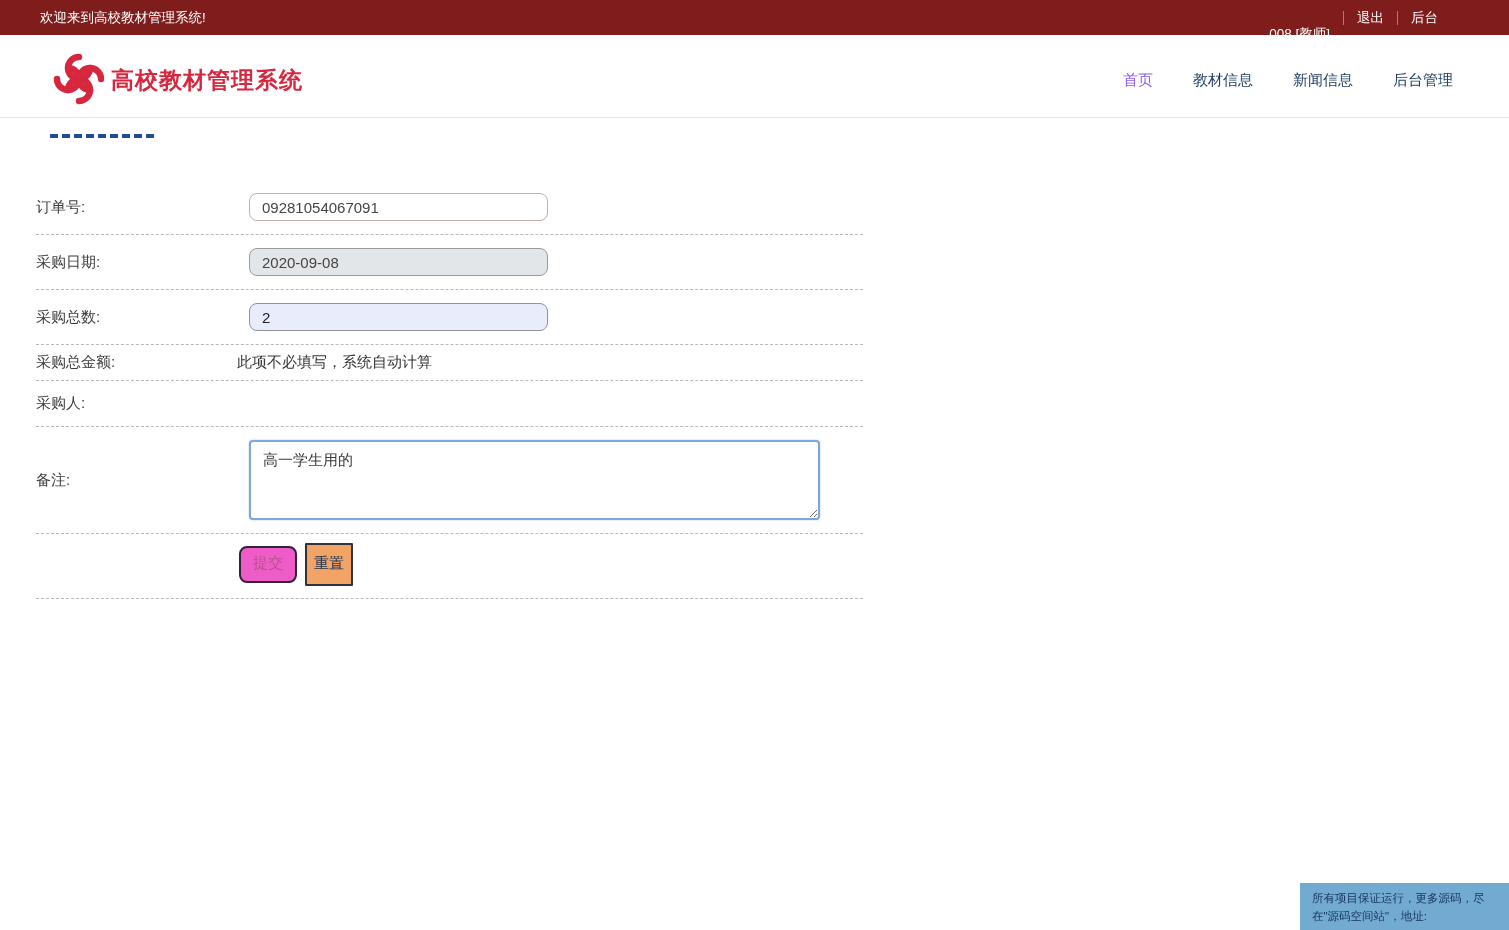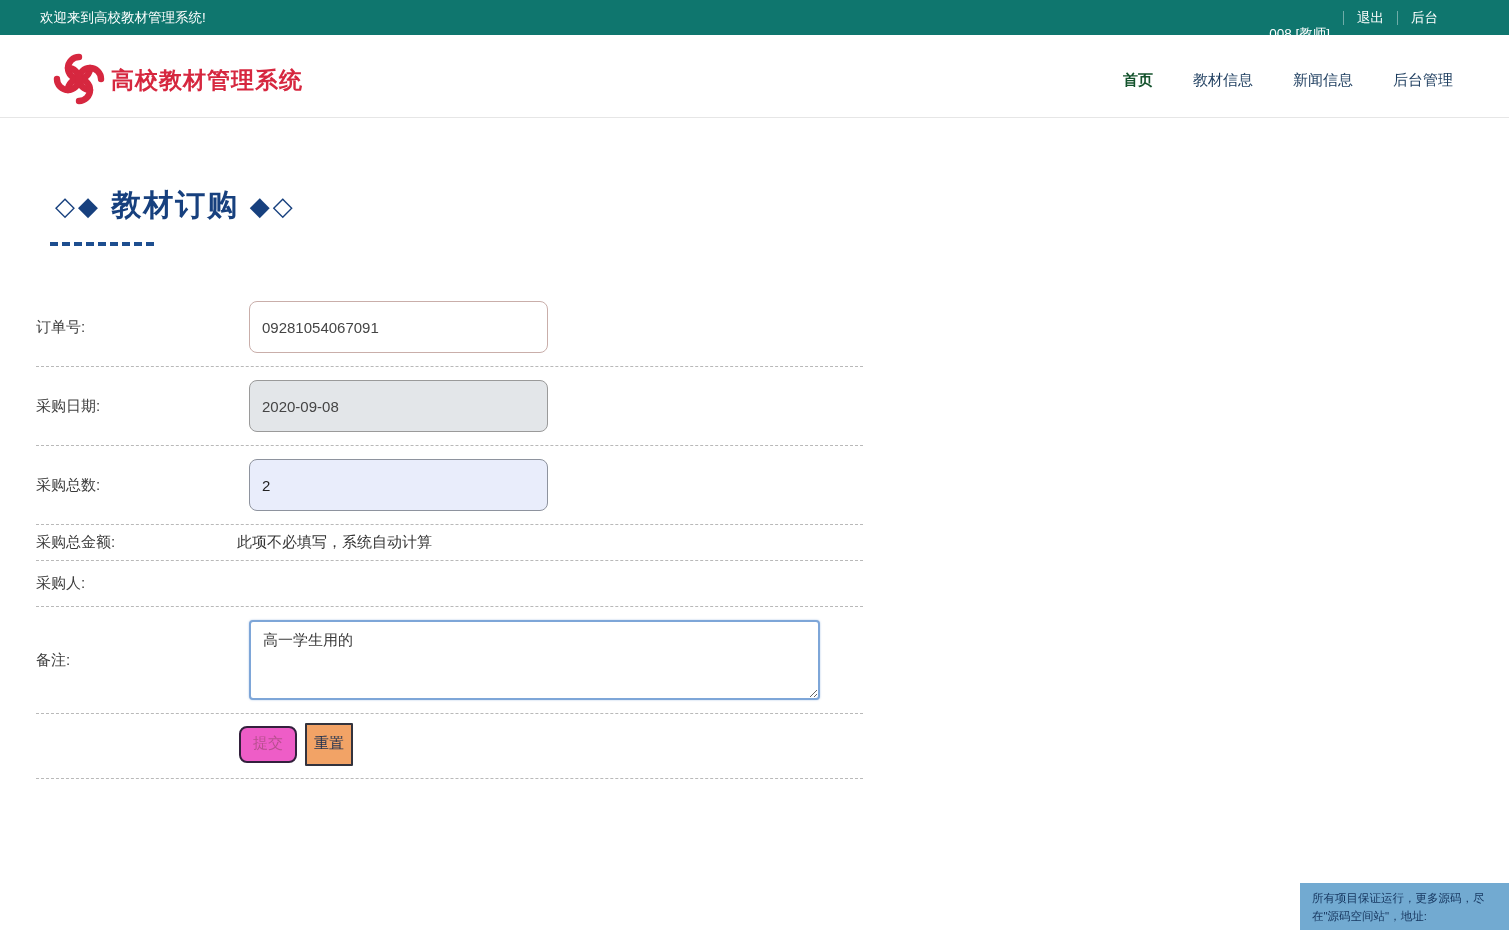--- a/index.html
+++ b/index.html
@@ -8,21 +8,21 @@
     font-family: "Liberation Sans", "DejaVu Sans", sans-serif;
     background: #ffffff;
     position: relative;
     overflow: hidden;
     color: #333;
   }
 
   
   .topbar {
     height: 35px;
-    background: #0f766e;
+    background: #7f1d1d;
     color: #fff;
     display: flex;
     align-items: center;
     justify-content: space-between;
     padding: 0 58px 0 40px;
     font-size: 13.5px;
   }
   .topbar-right { display: flex; align-items: center; }
   .topbar-right .item { padding: 0 13px; cursor: pointer; white-space: nowrap; }
   .topbar-right .item:first-child { padding-left: 0; margin-top: 33px; }
@@ -47,21 +47,21 @@
   }
   .nav { display: flex; gap: 40px; }
   .nav a {
     text-decoration: none;
     color: #1c3c5e;
     font-size: 15px;
     font-weight: 500;
     cursor: pointer;
     white-space: nowrap;
   }
-  .nav a.active { font-weight: 700; color: #14532d; }
+  .nav a.active { font-weight: 400; color: #8b5cf6; }
 
   
   .main { padding: 0 0 0 36px; }
   .page-title {
     margin: 67px 0 0 19px;
     font-size: 30px;
     font-weight: bold;
     color: #17407e;
     letter-spacing: 2px;
   }
@@ -82,21 +82,21 @@
   }
   .row:first-child { border-top: none; }
   .row .label {
     width: 213px;
     font-size: 15px;
     color: #3c3c3c;
     flex-shrink: 0;
   }
   .field-input {
     width: 299px;
-    height: 52px;
+    height: 28px;
     border-radius: 8px;
     font-size: 15px;
     color: #454545;
     padding: 0 12px;
     outline: none;
     font-family: inherit;
   }
   .input-white { background: #ffffff; border: 1px solid #c9aeaa; }
   .input-gray  { background: #e3e6e9; border: 1px solid #9a9a9a; }
   .input-blue  { background: #e9edfb; border: 1px solid #8e939e; color: #222; }
@@ -183,23 +183,20 @@
   </div>
   <div class="nav">
     <a class="active">首页</a>
     <a>教材信息</a>
     <a>新闻信息</a>
     <a>后台管理</a>
   </div>
 </div>
 
 <div class="main">
-  <h1 class="page-title"><span class="deco">◇◆</span>
-    <span>教材订购</span>
-    <span class="deco">◆◇</span></h1>
   <div class="title-dash"></div>
 
   <form class="form">
 
     <div class="row">
       <span class="label">订单号:</span>
       <input class="field-input input-white" type="text" value="09281054067091" style="">
     </div>
 
 

